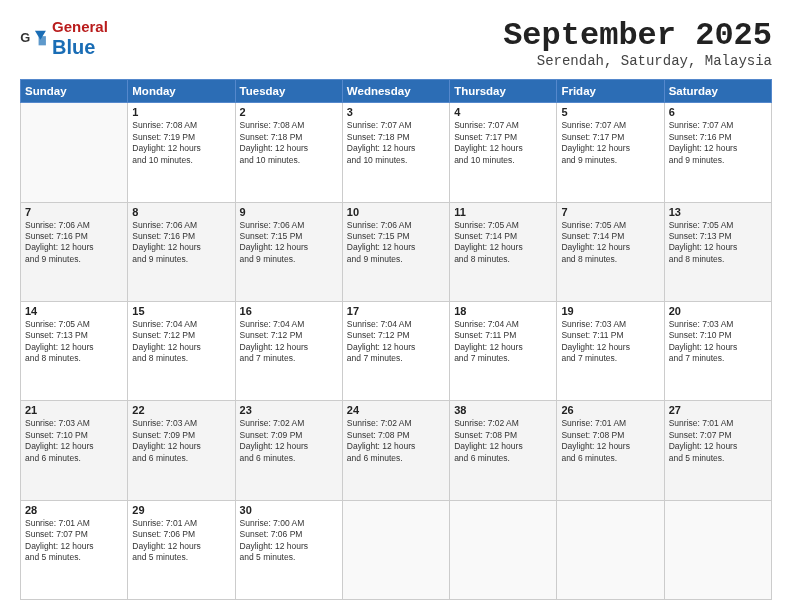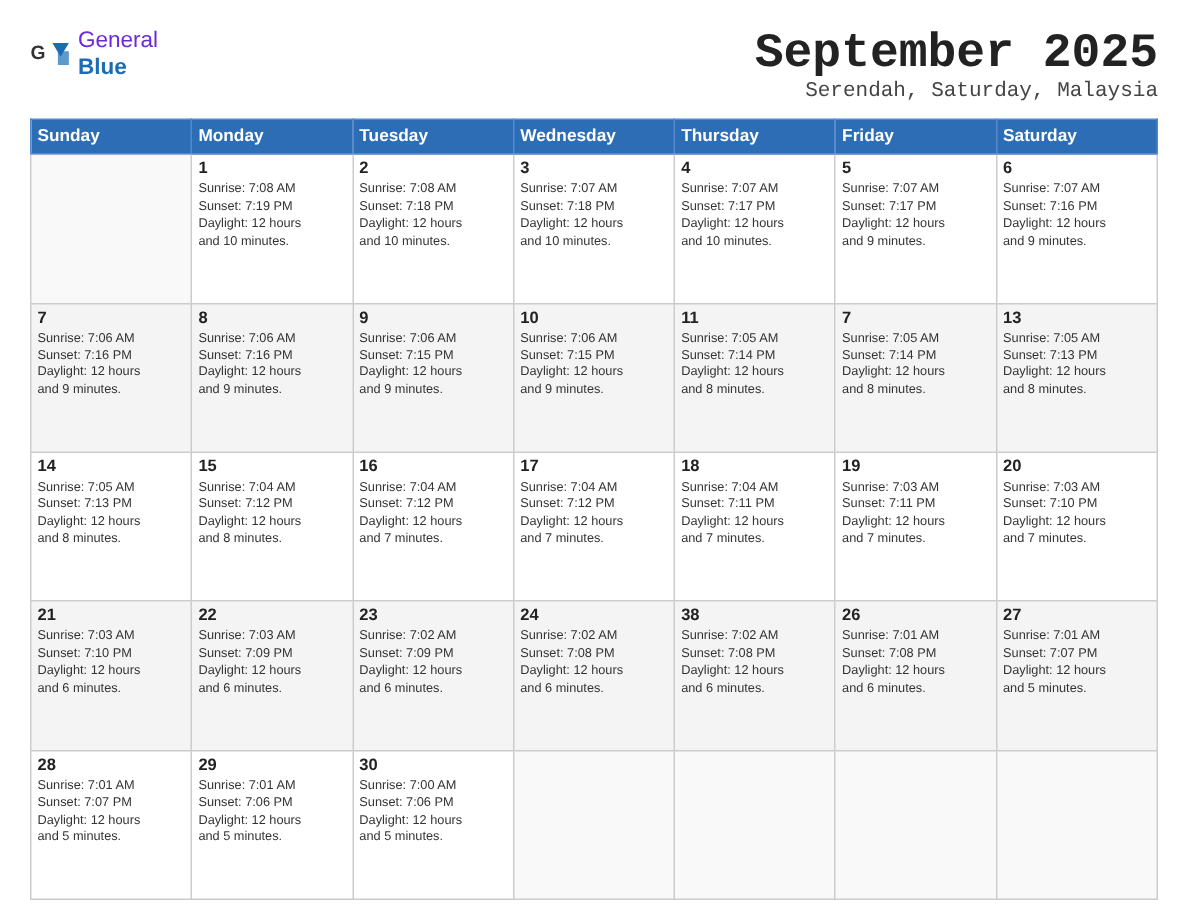--- a/index.html
+++ b/index.html
@@ -95,22 +95,22 @@
 <div class="page">
   <div class="header-row">
     <div class="logo">
       <svg class="logo-icon" viewBox="0 0 30 24">
         <text x="0" y="16" font-size="14" font-weight="bold" fill="#333">G</text>
         <polygon points="16,4 28,4 22,14" fill="#1a6db5"></polygon>
         <polygon points="20,10 28,10 28,20 20,20" fill="#1a6db5" opacity="0.7"></polygon>
       </svg>
       <div>
         <div style="line-height:1.1">
-          <span style="font-size:15px;font-weight:normal;color:#6d28d9;">General</span><br>
-          <span style="font-size:15px;font-weight:bold;color:#1a6db5;">Blue</span>
+          <span style="font-size:15px;font-weight:bold;color:#b91c1c;">General</span><br>
+          <span style="font-size:20px;font-weight:bold;color:#1a6db5;">Blue</span>
         </div>
       </div>
     </div>
     <div class="title-block">
       <div class="month-title">September 2025</div>
       <div class="subtitle">Serendah, Saturday, Malaysia</div>
     </div>
   </div>
 
   <table class="calendar">

